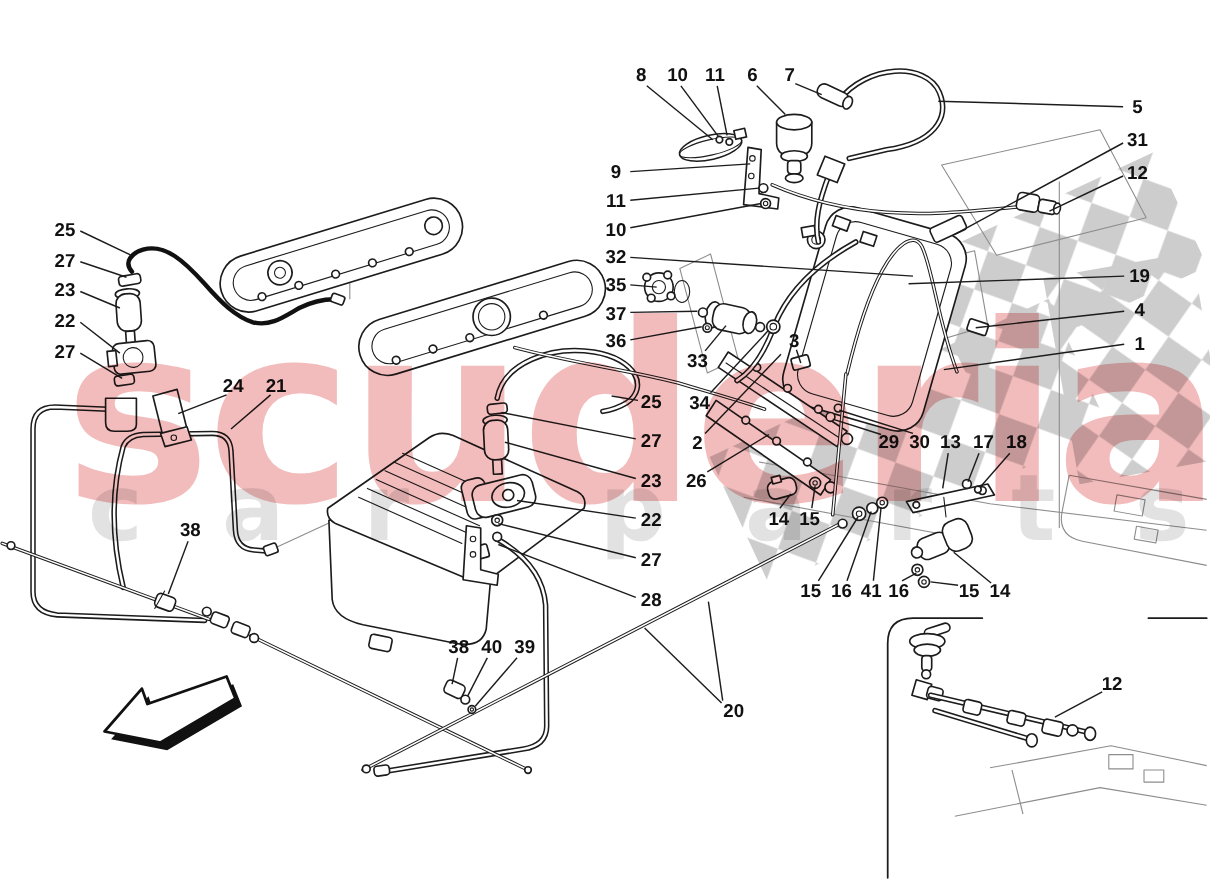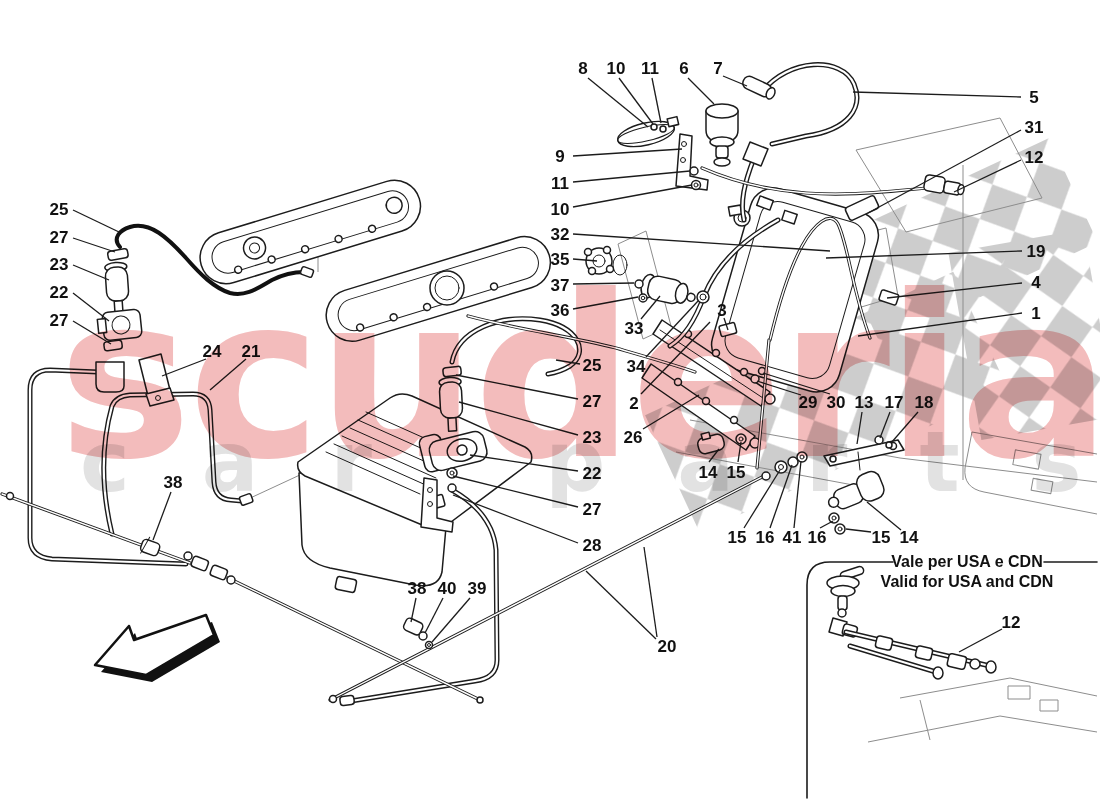--- a/index.html
+++ b/index.html
@@ -476,18 +476,14 @@
         <text x="447" y="588" class="callout" text-anchor="middle" dominant-baseline="central">40</text>
         <text x="477" y="588" class="callout" text-anchor="middle" dominant-baseline="central">39</text>
         <text x="667" y="646" class="callout" text-anchor="middle" dominant-baseline="central">20</text>
         <text x="1011" y="622" class="callout" text-anchor="middle" dominant-baseline="central">12</text>
       </g>
 </svg>
 
 <div class="wm">scuderia</div>
 <div class="wm2">car parts</div>
 
-<div class="usa-note">
-  <div>Vale per USA e CDN</div>
-  <div>Valid for USA and CDN</div>
+
 </div>
 
-</div>
-
 </body></html>

